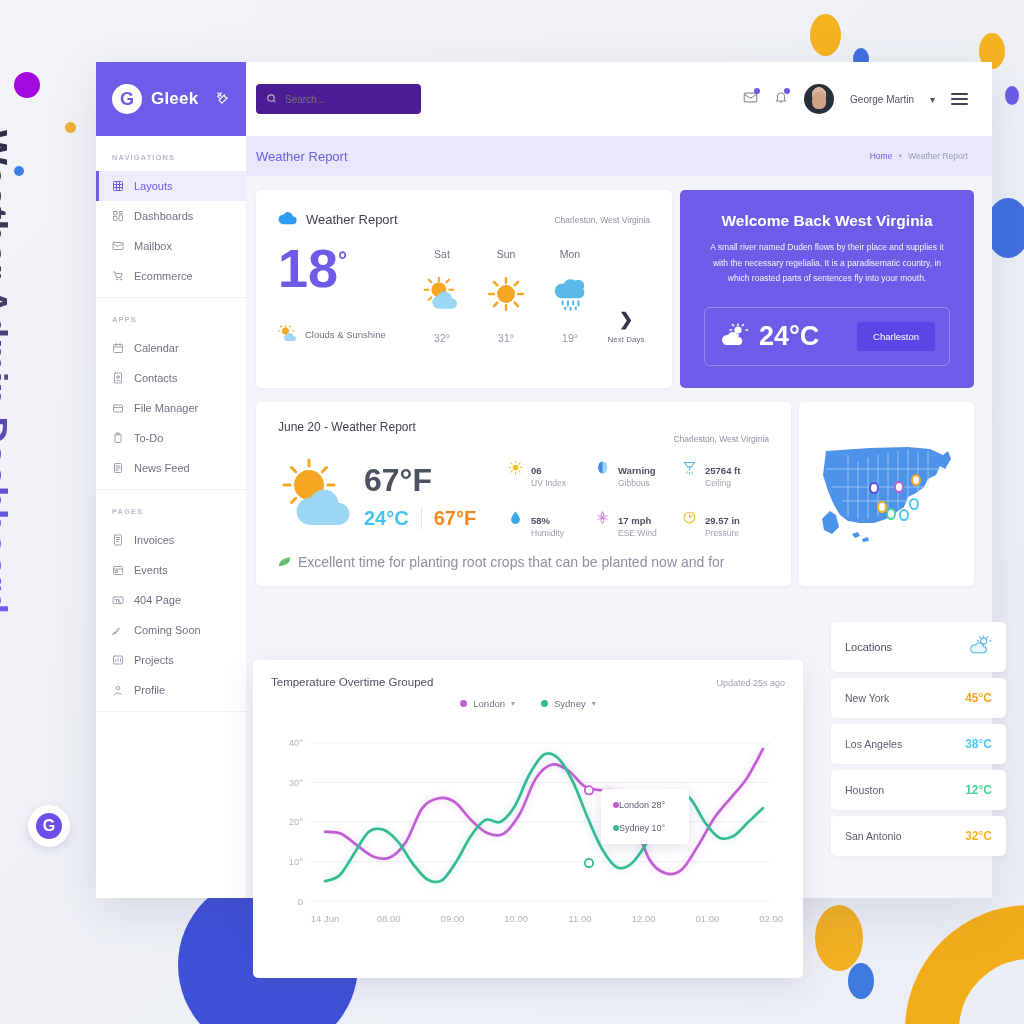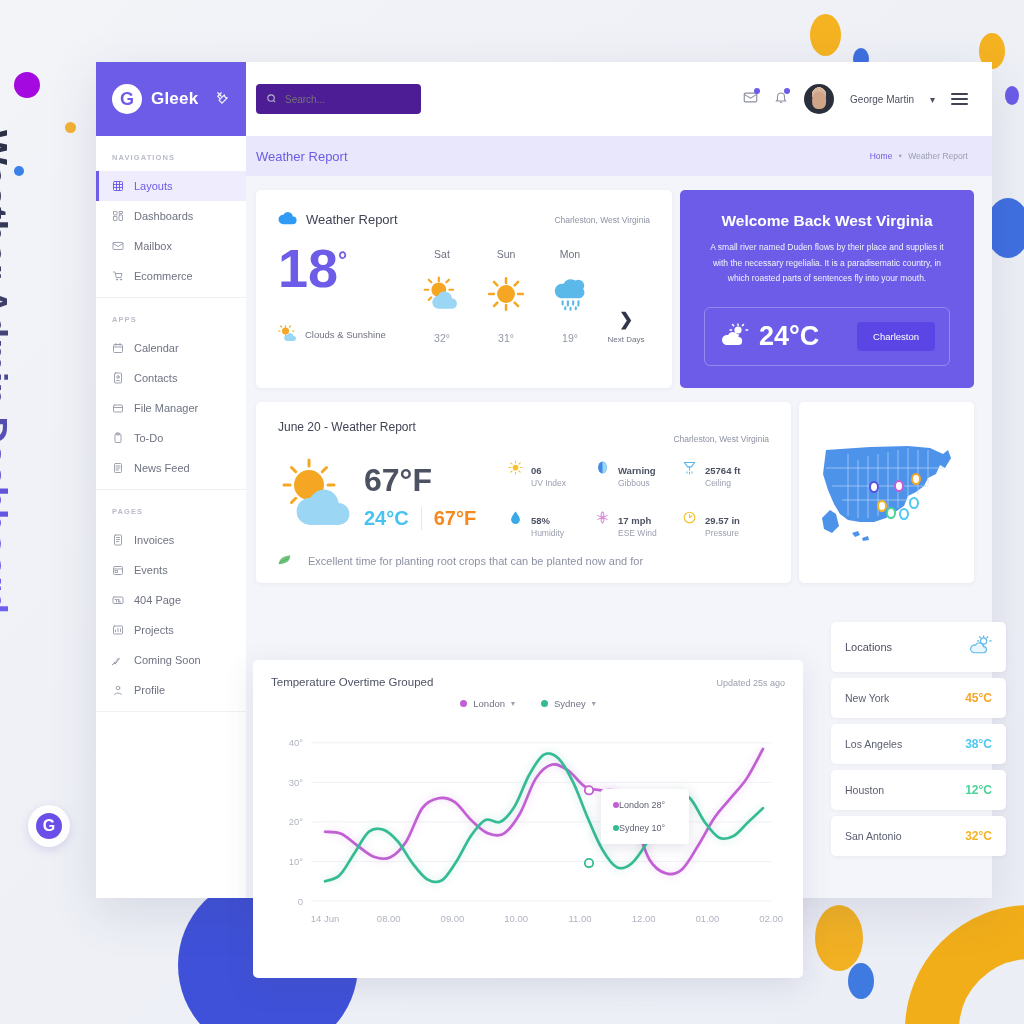--- a/index.html
+++ b/index.html
@@ -176,21 +176,21 @@
   .report-body { display: flex; margin-top: 10px; }
   .report-left { flex: 0 0 230px; display: flex; align-items: center; gap: 8px; }
   .report-left .tmain { font-size: 32px; color: #4d5263; font-weight: 600; }
   .report-left .tsub { display: flex; align-items: center; font-size: 20px; font-weight: 600; margin-top: 8px; }
   .report-left .tsub .c { color: #46c3f0; padding-right: 12px; border-right: 1px solid #e5e7ef; }
   .report-left .tsub .f { color: #f5891f; padding-left: 12px; }
   .metrics { flex: 1; display: grid; grid-template-columns: repeat(3, 1fr); row-gap: 22px; padding-top: 6px; }
   .metric { display: flex; gap: 8px; align-items: flex-start; }
   .metric .mv { font-size: 9.5px; color: #4d5263; font-weight: 600; }
   .metric .ml { font-size: 8.5px; color: #9ca0ae; margin-top: 0; }
-  .tip { display: flex; align-items: center; gap: 16px; margin-top: 16px; font-size: 11px; color: #8d91a2; }
+  .tip { display: flex; align-items: center; gap: 6px; margin-top: 16px; font-size: 14px; color: #8d91a2; }
 
   .mapcard { flex: 0 0 175px; padding: 14px 12px; display: flex; align-items: center; justify-content: center; }
 
   
   .locations { position: absolute; right: 18px; top: 622px; width: 175px; z-index: 4; }
   .loc-head {
     background: #fff; border-radius: 5px; padding: 13px 14px;
     display: flex; align-items: center; box-shadow: 0 1px 4px rgba(80,80,120,.07);
   }
   .loc-head .lt { font-size: 11px; color: #4d5263; }
@@ -352,31 +352,31 @@
           </div>
           <div class="nav-item">
             <span class="ic"><svg width="12" height="12" viewBox="0 0 24 24" fill="none" stroke="currentColor" stroke-width="1.9" stroke-linecap="round" stroke-linejoin="round">
                 <rect x="2" y="6" width="20" height="13" rx="2"></rect>
                 <path d="M6 11h3v5M14 11v5h3M11 11h2v5"></path>
               </svg></span>
             <span>404 Page</span>
           </div>
           <div class="nav-item">
             <span class="ic"><svg width="12" height="12" viewBox="0 0 24 24" fill="none" stroke="currentColor" stroke-width="1.9" stroke-linecap="round" stroke-linejoin="round">
+                <path d="M5 19l3-1 7-9a4 4 0 0 0-5 5l-9 7z"></path>
+                <path d="M4 16l4 4"></path>
+              </svg></span>
+            <span>Coming Soon</span>
+          </div>
+          <div class="nav-item">
+            <span class="ic"><svg width="12" height="12" viewBox="0 0 24 24" fill="none" stroke="currentColor" stroke-width="1.9" stroke-linecap="round" stroke-linejoin="round">
                 <rect x="3" y="4" width="18" height="16" rx="2"></rect>
                 <path d="M7 15v-3M12 15V9M17 15v-5"></path>
               </svg></span>
             <span>Projects</span>
-          </div>
-          <div class="nav-item">
-            <span class="ic"><svg width="12" height="12" viewBox="0 0 24 24" fill="none" stroke="currentColor" stroke-width="1.9" stroke-linecap="round" stroke-linejoin="round">
-                <path d="M5 19l3-1 7-9a4 4 0 0 0-5 5l-9 7z"></path>
-                <path d="M4 16l4 4"></path>
-              </svg></span>
-            <span>Coming Soon</span>
           </div>
           <div class="nav-item">
             <span class="ic"><svg width="12" height="12" viewBox="0 0 24 24" fill="none" stroke="currentColor" stroke-width="1.9" stroke-linecap="round" stroke-linejoin="round">
                 <circle cx="12" cy="8" r="3.6"></circle>
                 <path d="M5 21c1-4 13-4 14 0"></path>
               </svg></span>
             <span>Profile</span>
           </div>
         </div>
       </nav>

